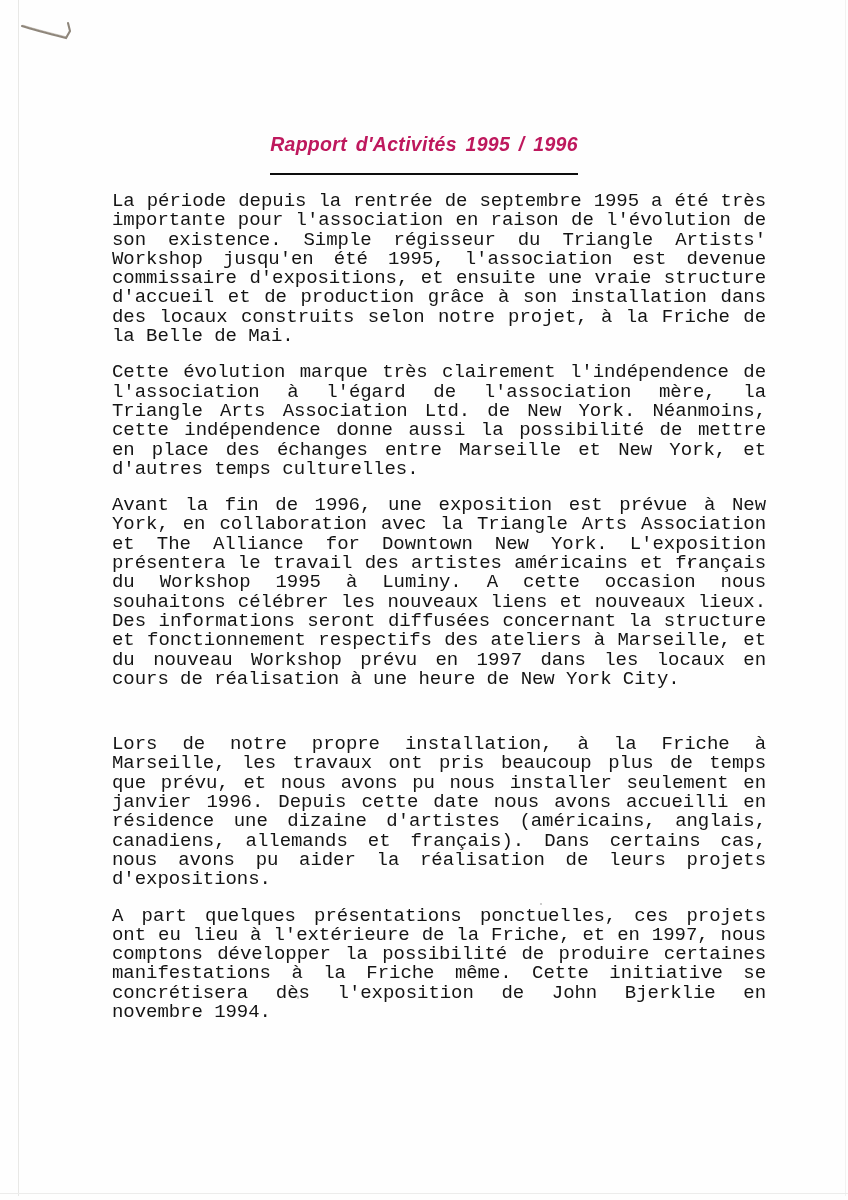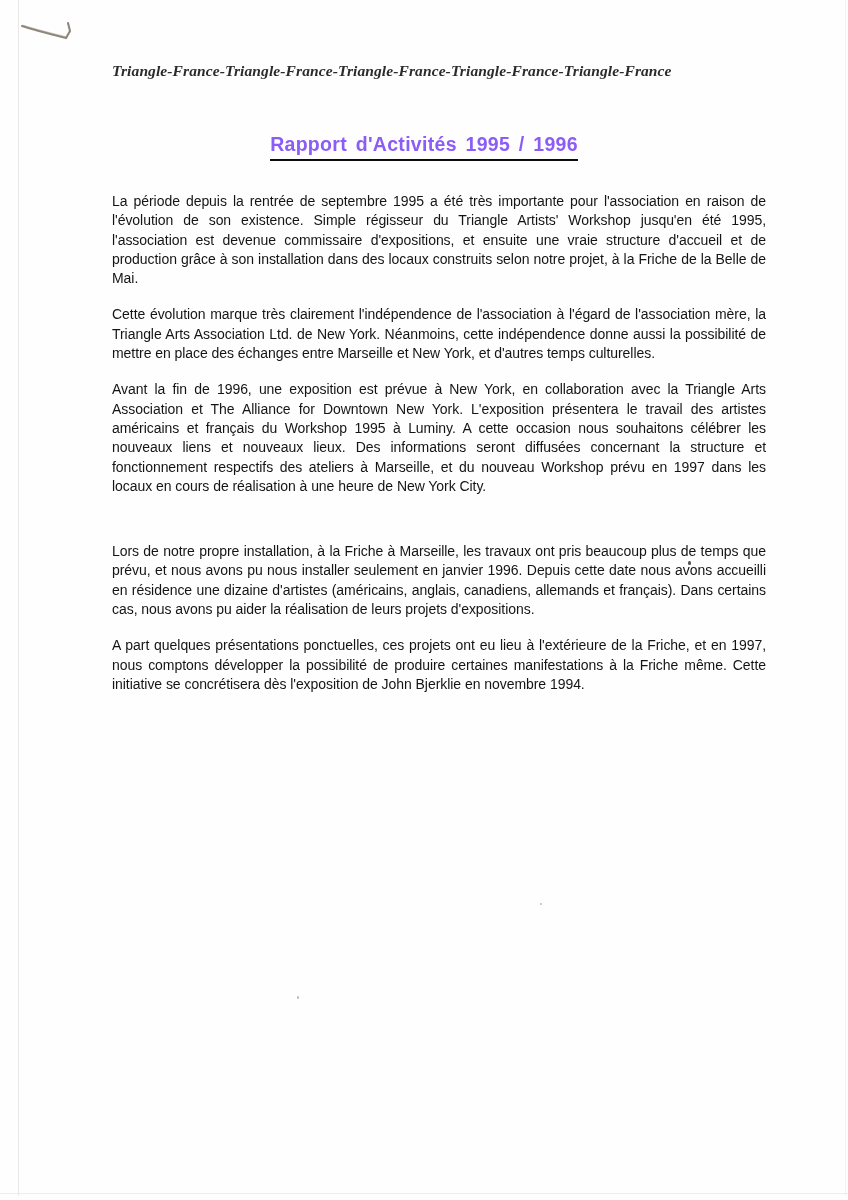--- a/index.html
+++ b/index.html
@@ -93,40 +93,42 @@
     top: 133px;
     width: 848px;
     text-align: center;
   }
   .doc-title .title-text {
     display: inline-block;
     font-size: 19.5px;
     font-weight: 700;
     letter-spacing: .3px;
     word-spacing: 3px;
-    color: #8b5cf6;
+    color: #be185d;
     border-bottom: 2.4px solid #0d0d0d;
-    padding-bottom: 3px;
+    padding-bottom: 17px;
+    font-style: italic;
   }
 
   
   .body-copy {
     position: absolute;
     left: 112px;
     top: 192px;
     width: 654px;
   }
   .para {
     text-align: justify;
     text-justify: inter-word;
-    font-size: 14px;
+    font-size: 19px;
     line-height: 19.3px;
     color: #141414;
     margin: 0 0 17px 0;
     letter-spacing: -.05px;
+    font-family: Liberation Mono, monospace;
   }
   .para:last-child { margin-bottom: 0; }
   .para.gap-wide { margin-bottom: 46px; }
 </style>
 </head>
 <body>
 
 <div class="page-scan">
 
   <div class="scan-edge-left"></div>
@@ -135,21 +137,20 @@
 
   <svg class="artifact-stroke" viewBox="0 0 56 28" xmlns="http://www.w3.org/2000/svg">
     <path d="M2 9 C 14 13, 30 17, 46 21 L 50 14 L 48 6" fill="none" stroke="#6e6456" stroke-width="2.1" stroke-linecap="round" opacity="0.78"></path>
     <path d="M3 8.2 C 15 12, 31 16, 47 20" fill="none" stroke="#9b9183" stroke-width="0.9" stroke-linecap="round" opacity="0.55"></path>
   </svg>
 
   <div class="speck speck-a"></div>
   <div class="speck speck-b"></div>
   <div class="speck speck-c"></div>
 
-  <div class="letterhead">Triangle-France-Triangle-France-Triangle-France-Triangle-France-Triangle-France</div>
 
   <div class="doc-title">
     <span class="title-text">Rapport d'Activités 1995 / 1996</span>
   </div>
 
   <div class="body-copy">
     <p class="para">La période depuis la rentrée de septembre 1995 a été très importante pour l'association en raison de l'évolution de son existence. Simple régisseur du Triangle Artists' Workshop jusqu'en été 1995, l'association est devenue commissaire d'expositions, et ensuite une vraie structure d'accueil et de production grâce à son installation dans des locaux construits selon notre projet, à la Friche de la Belle de Mai.</p>
     <p class="para">Cette évolution marque très clairement l'indépendence de l'association à l'égard de l'association mère, la Triangle Arts Association Ltd. de New York. Néanmoins, cette indépendence donne aussi la possibilité de mettre en place des échanges entre Marseille et New York, et d'autres temps culturelles.</p>
     <p class="para gap-wide">Avant la fin de 1996, une exposition est prévue à New York, en collaboration avec la Triangle Arts Association et The Alliance for Downtown New York. L'exposition présentera le travail des artistes américains et français du Workshop 1995 à Luminy. A cette occasion nous souhaitons célébrer les nouveaux liens et nouveaux lieux. Des informations seront diffusées concernant la structure et fonctionnement respectifs des ateliers à Marseille, et du nouveau Workshop prévu en 1997 dans les locaux en cours de réalisation à une heure de New York City.</p>
     <p class="para">Lors de notre propre installation, à la Friche à Marseille, les travaux ont pris beaucoup plus de temps que prévu, et nous avons pu nous installer seulement en janvier 1996. Depuis cette date nous avons accueilli en résidence une dizaine d'artistes (américains, anglais, canadiens, allemands et français). Dans certains cas, nous avons pu aider la réalisation de leurs projets d'expositions.</p>

